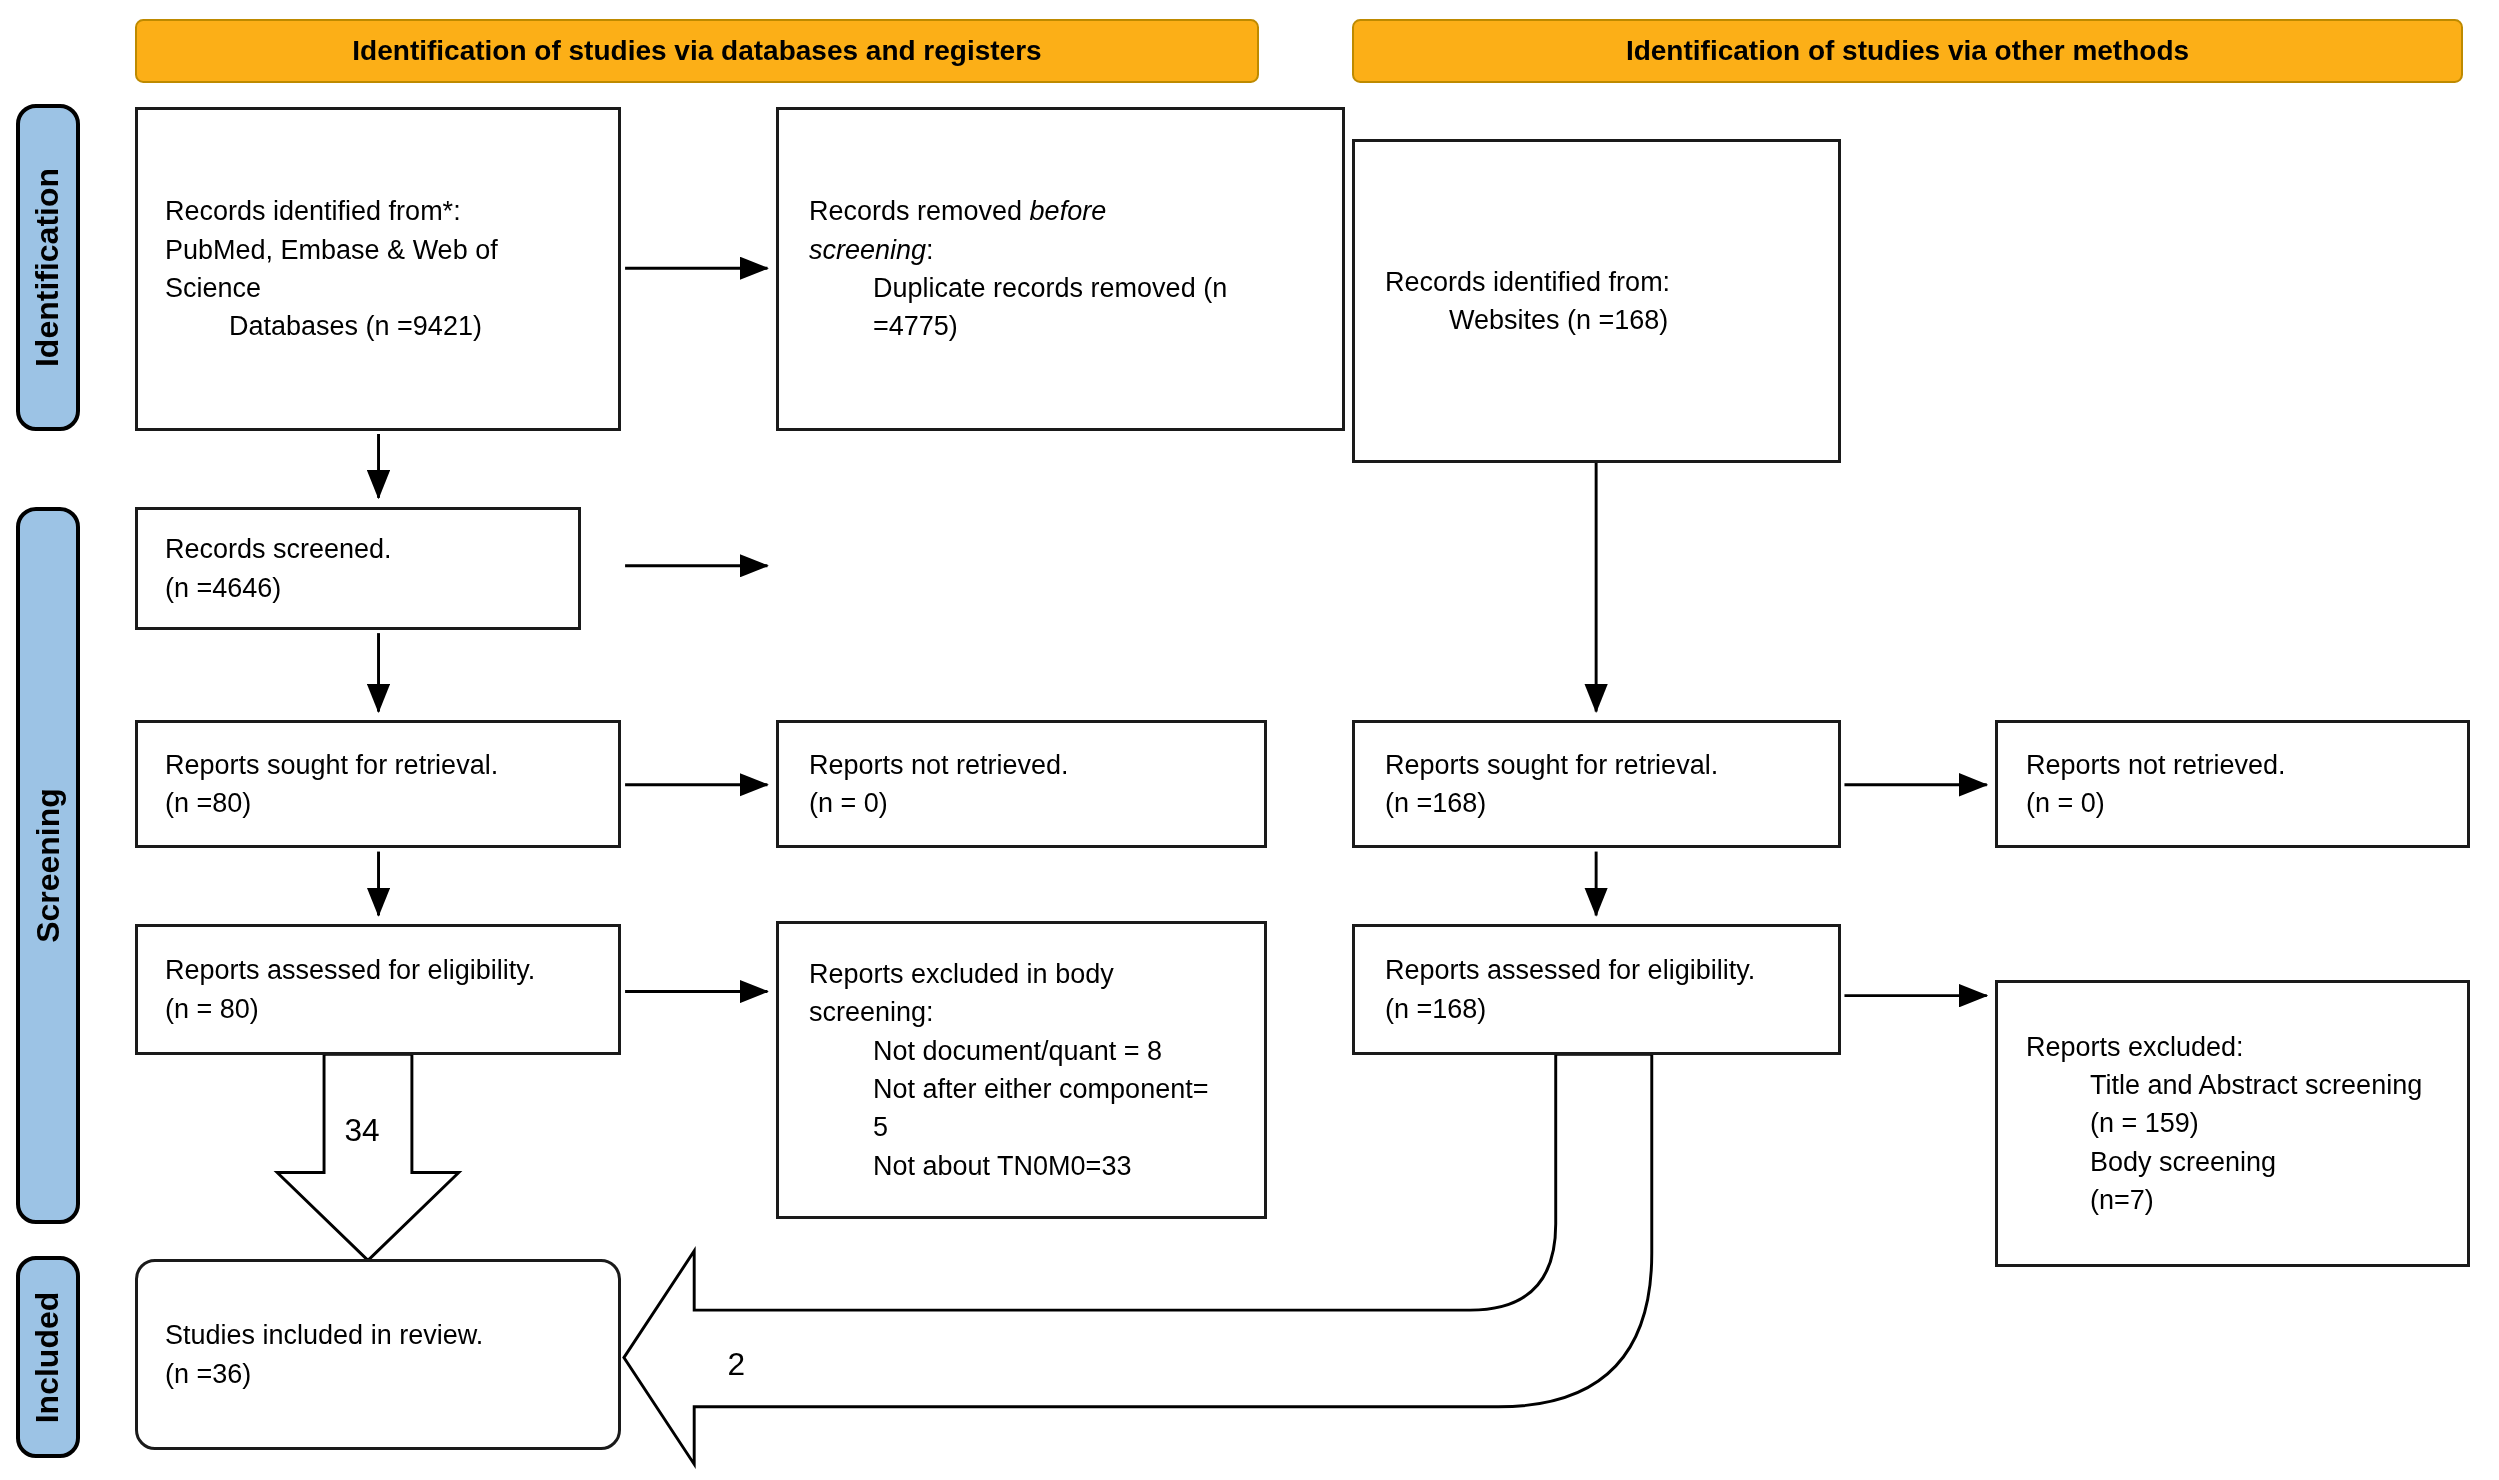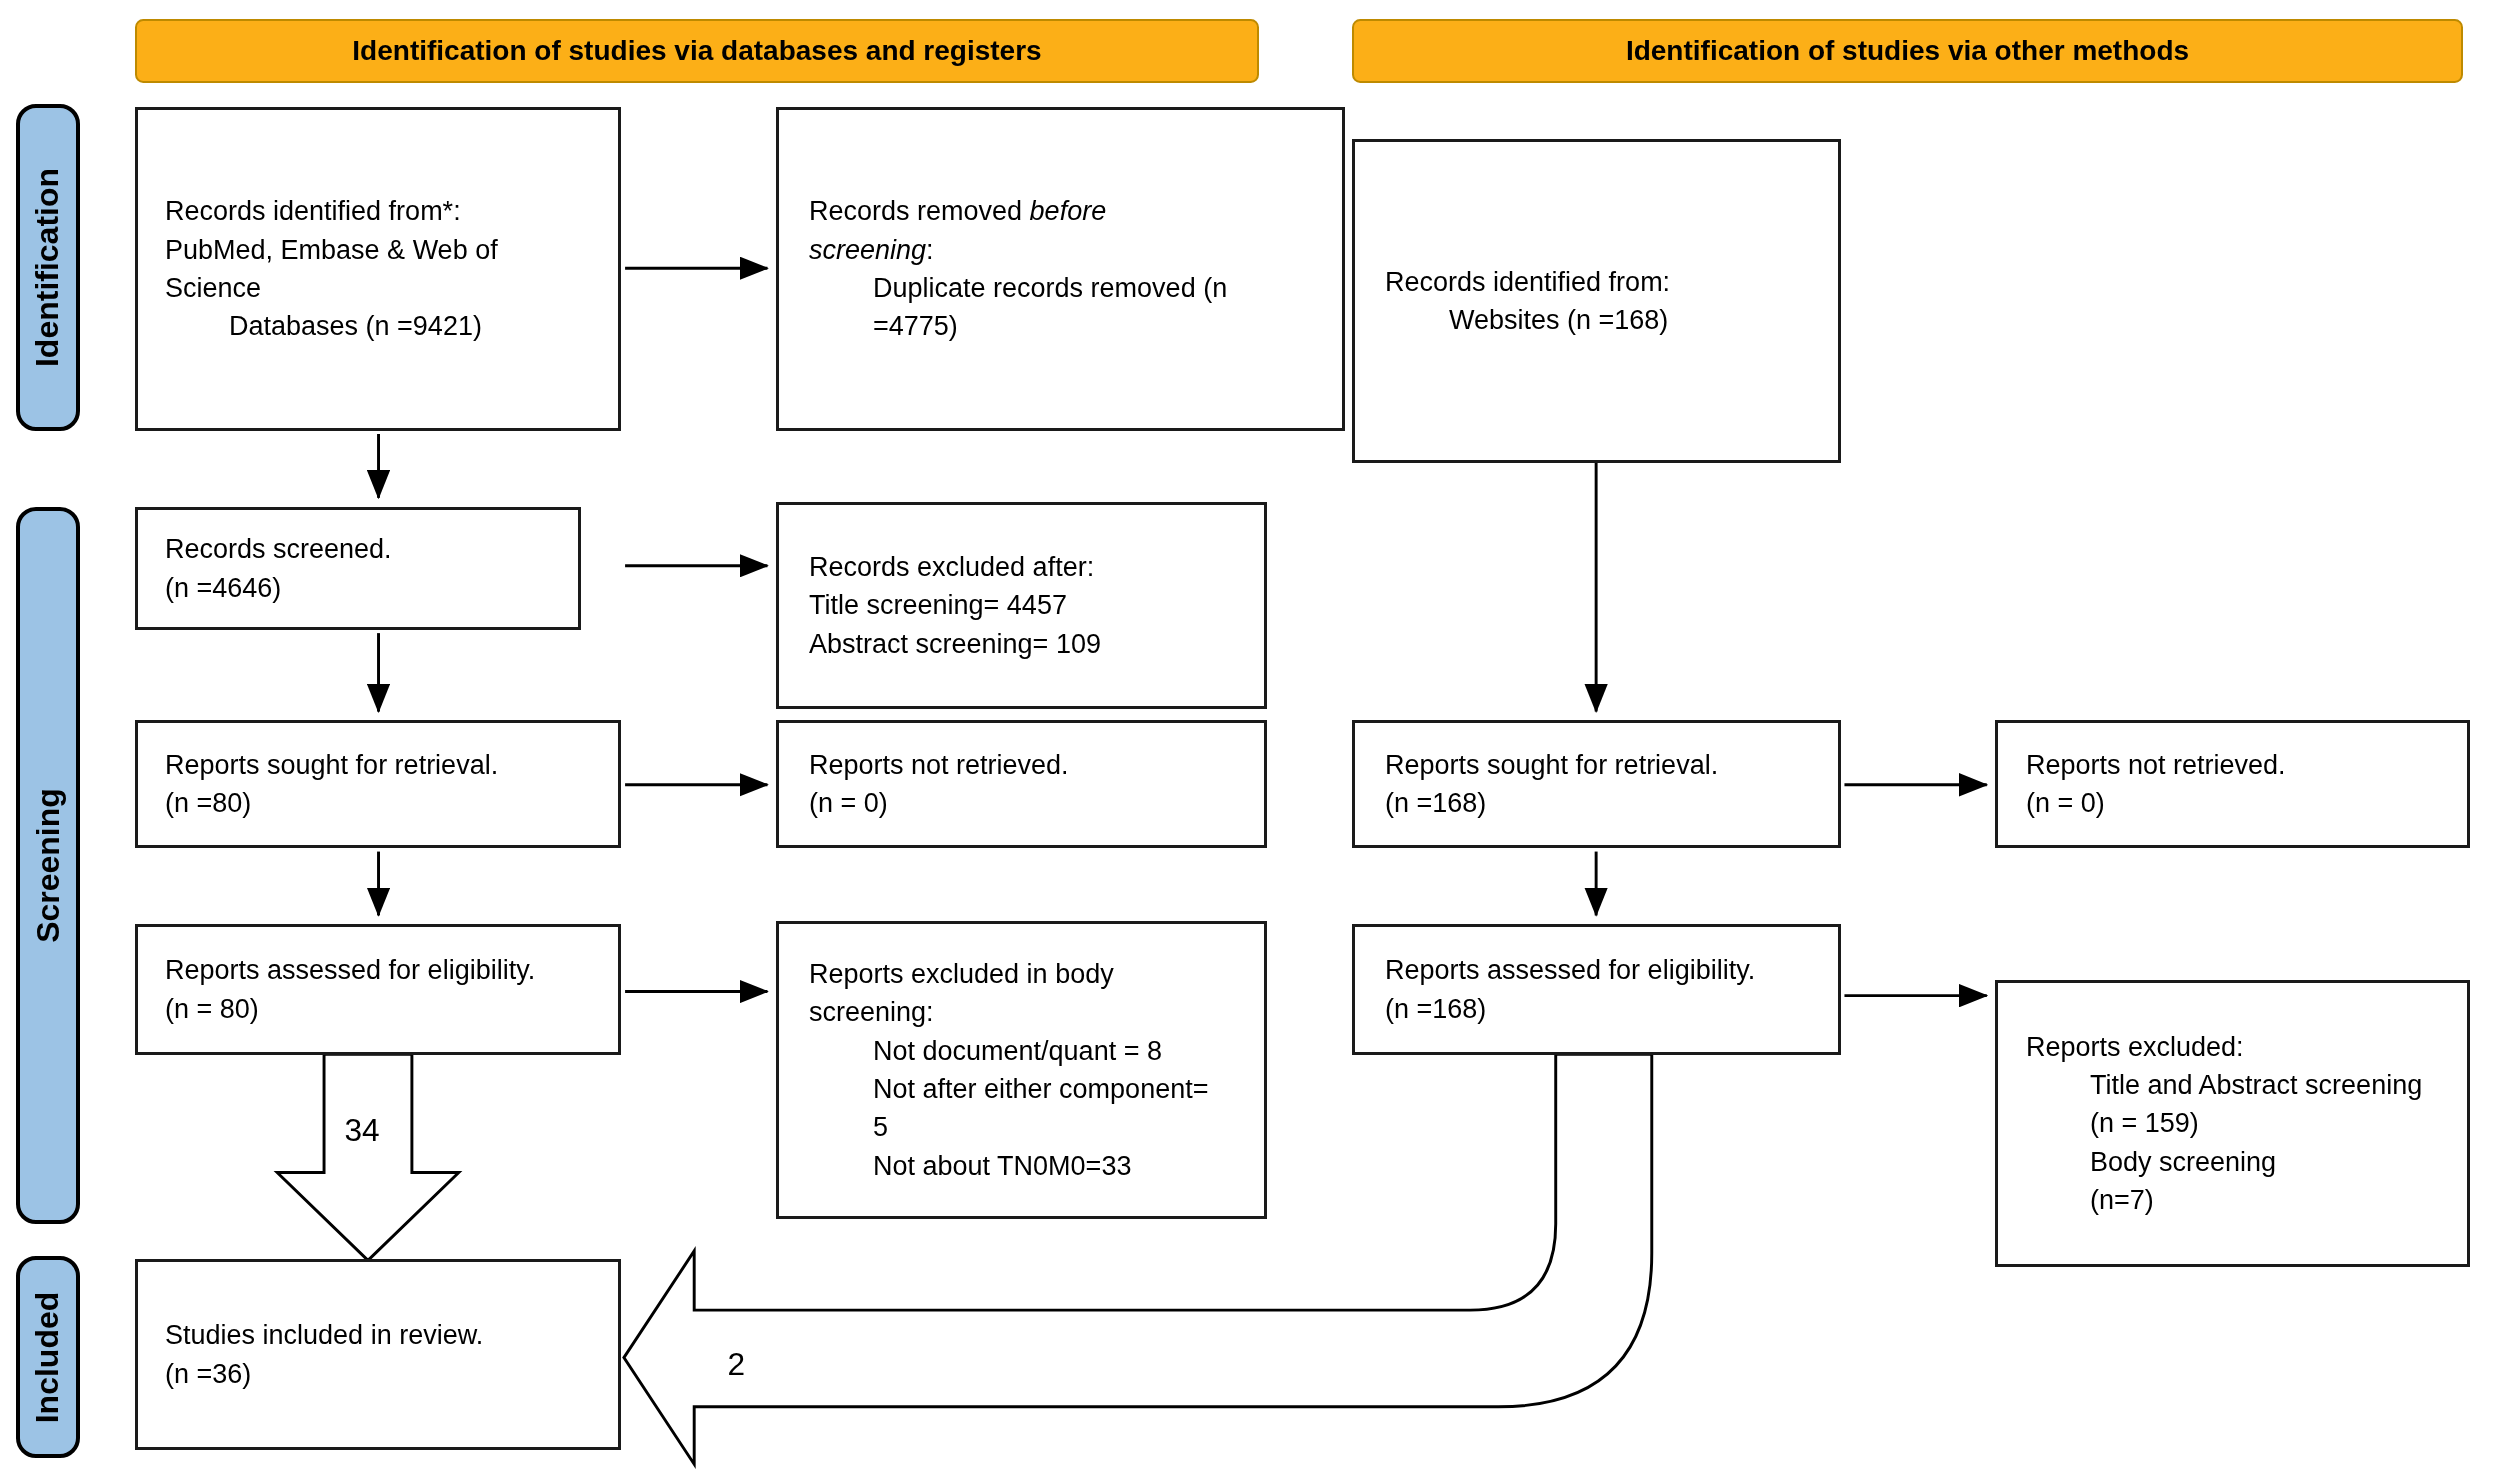--- a/index.html
+++ b/index.html
@@ -52,21 +52,21 @@
   .b-screened{left:135px;top:507px;width:446px;height:123px;padding:0 16.4px 0 27px;}
   .b-excluded-after{left:776px;top:502px;width:491px;height:207px;padding:0 16.4px 0 30px;}
   .b-sought-l{left:135px;top:720px;width:486px;height:128px;padding:0 16.4px 0 27px;}
   .b-notret-l{left:776px;top:720px;width:491px;height:128px;padding:0 16.4px 0 30px;}
   .b-sought-r{left:1352px;top:720px;width:489px;height:128px;padding:0 16.4px 0 30px;}
   .b-notret-r{left:1995px;top:720px;width:475px;height:128px;padding:0 16.4px 0 28px;}
   .b-assessed-l{left:135px;top:924px;width:486px;height:131px;padding:0 16.4px 0 27px;}
   .b-excl-body{left:776px;top:921px;width:491px;height:298px;padding:0 16.4px 0 30px;}
   .b-assessed-r{left:1352px;top:924px;width:489px;height:131px;padding:0 16.4px 0 30px;}
   .b-excl-r{left:1995px;top:980px;width:475px;height:287px;padding:0 16.4px 0 28px;}
-  .b-included{left:135px;top:1259px;width:486px;height:191px;padding:0 16.4px 0 27px;}
+  .b-included{left:135px;top:1259px;width:486px;height:191px;padding:0 16.4px 0 27px;border-radius:20px;}
   .num-label{font-size:54px;fill:#000;}
 </style>
 </head>
 <body>
 
 <div class="canvas">
 
   <svg class="flow" width="2500" height="1480" viewBox="0 0 4268 2527">
     <defs>
       <marker id="ah" markerWidth="10" markerHeight="8" refX="9.5" refY="4" orient="auto">
@@ -130,25 +130,20 @@
       <div style="padding-left: 64px;"><span>=4775)</span></div>
     </div>
   <div class="box b-identified-web">
       <div><span>Records identified from:</span></div>
       <div style="padding-left: 64px;"><span>Websites (n =168)</span></div>
     </div>
   <div class="box b-screened">
       <div><span>Records screened.</span></div>
       <div><span>(n =4646)</span></div>
     </div>
-  <div class="box b-excluded-after">
-      <div><span>Records excluded after:</span></div>
-      <div><span>Title screening= 4457</span></div>
-      <div><span>Abstract screening= 109</span></div>
-    </div>
   <div class="box b-sought-l">
       <div><span>Reports sought for retrieval.</span></div>
       <div><span>(n =80)</span></div>
     </div>
   <div class="box b-notret-l">
       <div><span>Reports not retrieved.</span></div>
       <div><span>(n = 0)</span></div>
     </div>
   <div class="box b-sought-r">
       <div><span>Reports sought for retrieval.</span></div>

